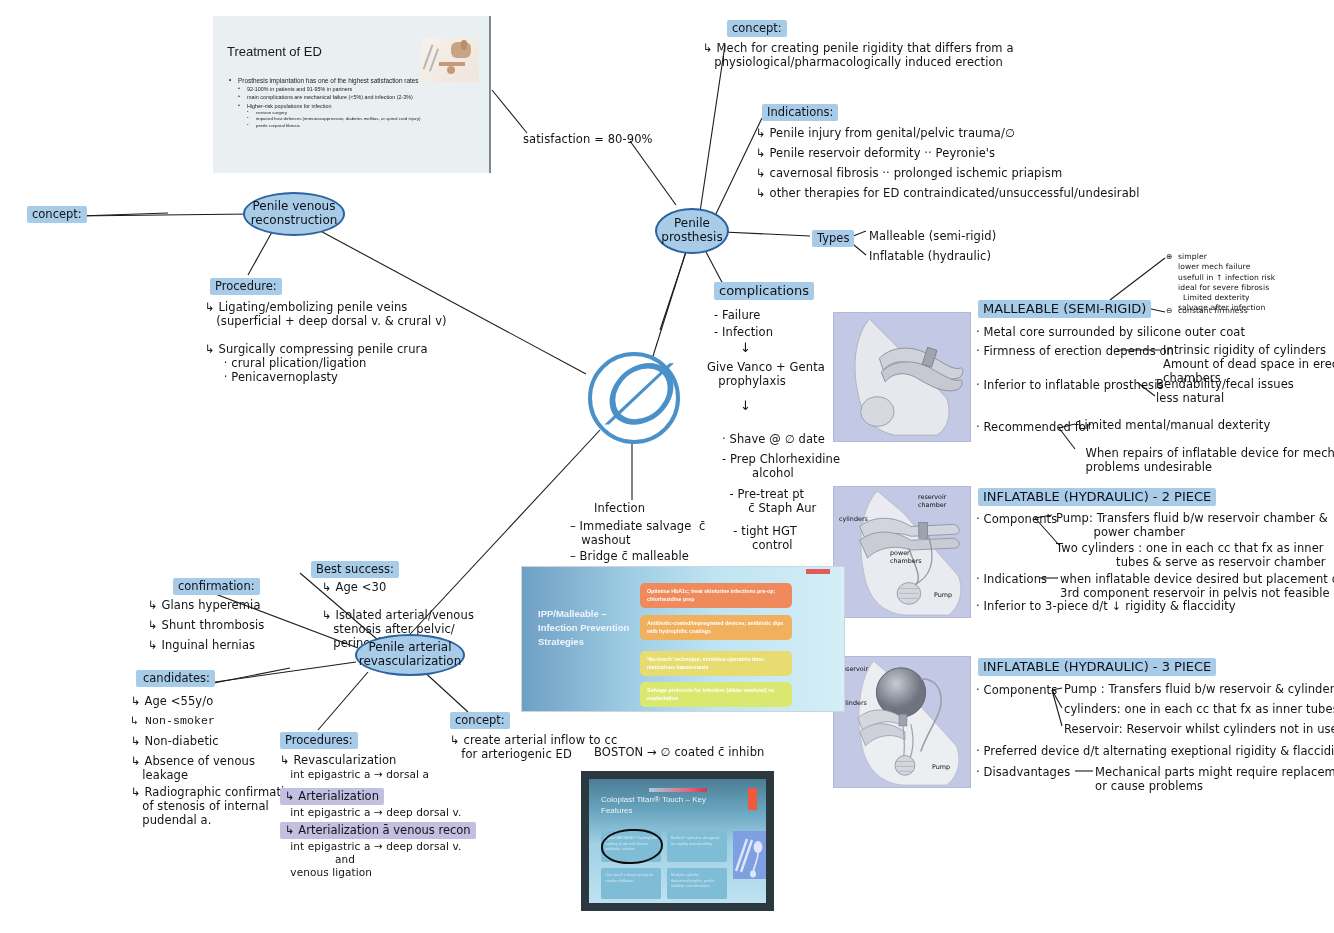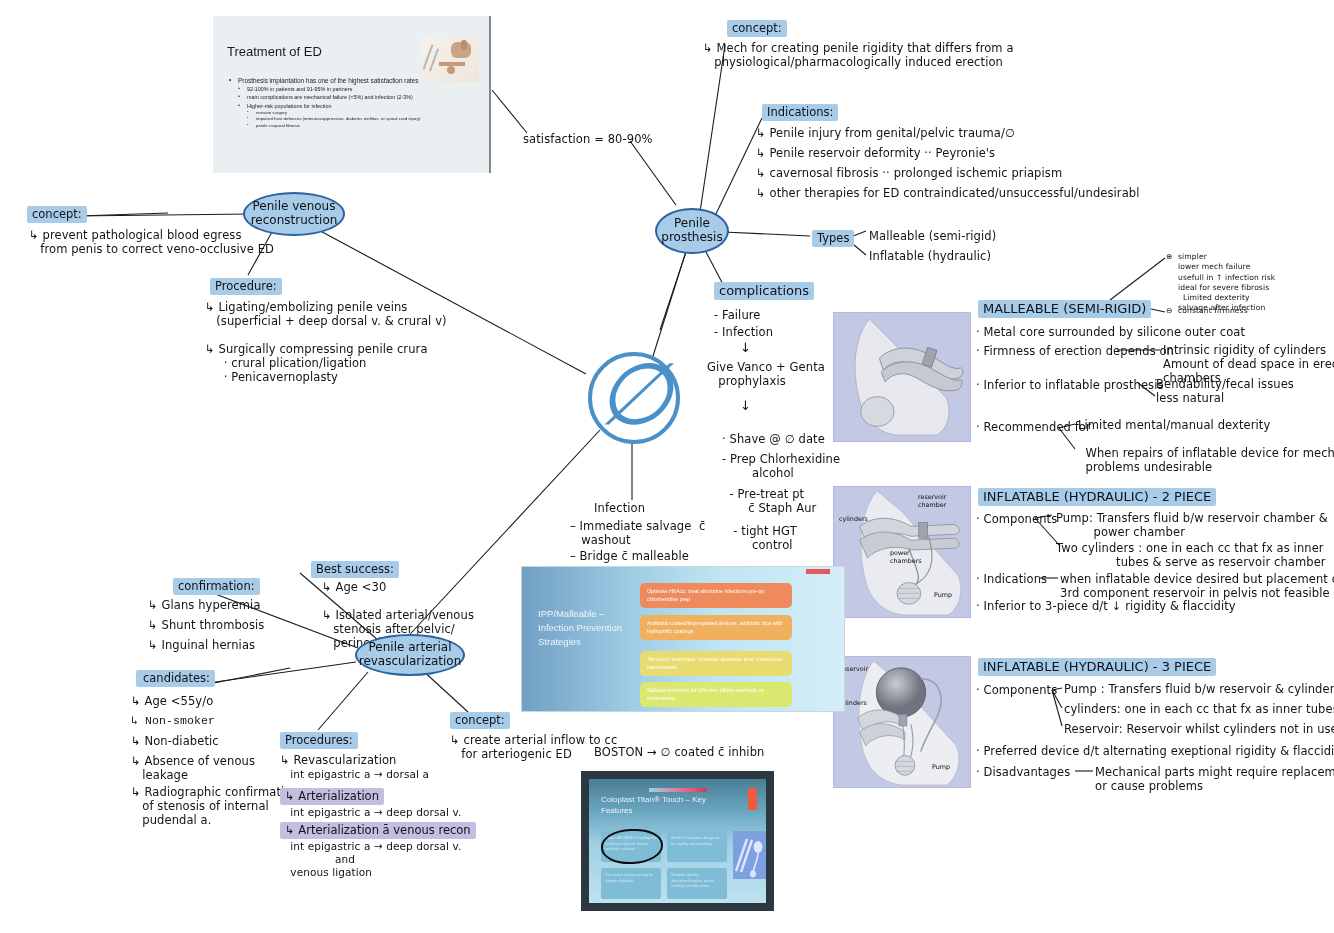--- a/index.html
+++ b/index.html
@@ -88,21 +88,21 @@
   .ed-thumb i{ position:absolute; background:#c49a7a; display:block; }
 
   
   .anat { position:absolute; background:#c3c8e4; border:1px solid #b4b9da; overflow:hidden; }
   .anat .lbl { position:absolute; font-size:6.4px; color:#111; white-space:pre; font-family:"DejaVu Sans",sans-serif;}
   .anat svg { position:absolute; inset:0; }
 
   
   .slide-ipp{ position:absolute; left:521px; top:566px; width:324px; height:146px;
      background:linear-gradient(90deg,#6f9fc4 0%, #9fcde4 34%, #bfe4f2 60%, #d5eef7 100%);
-     border:1px solid #c9d6de; }
+     border:1px solid #c9d6de;font-weight:bold; }
   .slide-ipp .left{ position:absolute; left:16px; top:40px; width:92px; color:#eef6fb; font-size:9.5px; line-height:1.45;
      font-family:"Liberation Sans", sans-serif; }
   .slide-ipp .card{ position:absolute; left:118px; width:152px; border-radius:5px; color:#fff; font-size:5.3px;
      padding:5px 7px; line-height:1.45; font-family:"Liberation Sans", sans-serif;}
   .c1{ top:16px; background:#ef8a5c; }
   .c2{ top:48px; background:#f0b05e; }
   .c3{ top:84px; background:#e8dc70; color:#f7f4cf;}
   .c4{ top:115px; background:#dbe86f; color:#eef5c6;}
   .slide-ipp .tab{ position:absolute; right:14px; top:2px; width:24px; height:5px; background:#e25b5b;}
 
@@ -260,22 +260,20 @@
 
   <div class="hw hw-m" style="left:594px; top:501px;">Infection</div>
   <div class="hw hw-m" style="left:570px; top:519px;">– Immediate salvage  c̄
    washout</div>
   <div class="hw hw-m" style="left:570px; top:549px;">– Bridge c̄ malleable</div>
 
   <div class="node" style="left:243px; top:192px; width:102px; height:44px;">Penile venous
 reconstruction</div>
 
   <div class="tag" style="left:27px; top:206px;">concept:</div>
-  <div class="hw hw-m" style="left:29px; top:228px;">↳ prevent pathological blood egress
-   from penis to correct veno-occlusive ED</div>
 
   <div class="tag" style="left:210px; top:278px;">Procedure:</div>
   <div class="hw hw-m" style="left:205px; top:300px;">↳ Ligating/embolizing penile veins
    (superficial + deep dorsal v. &amp; crural v)
 
 ↳ Surgically compressing penile crura
      · crural plication/ligation
      · Penicavernoplasty</div>
 
   <div class="anat" style="left:833px; top:312px; width:138px; height:130px;">

